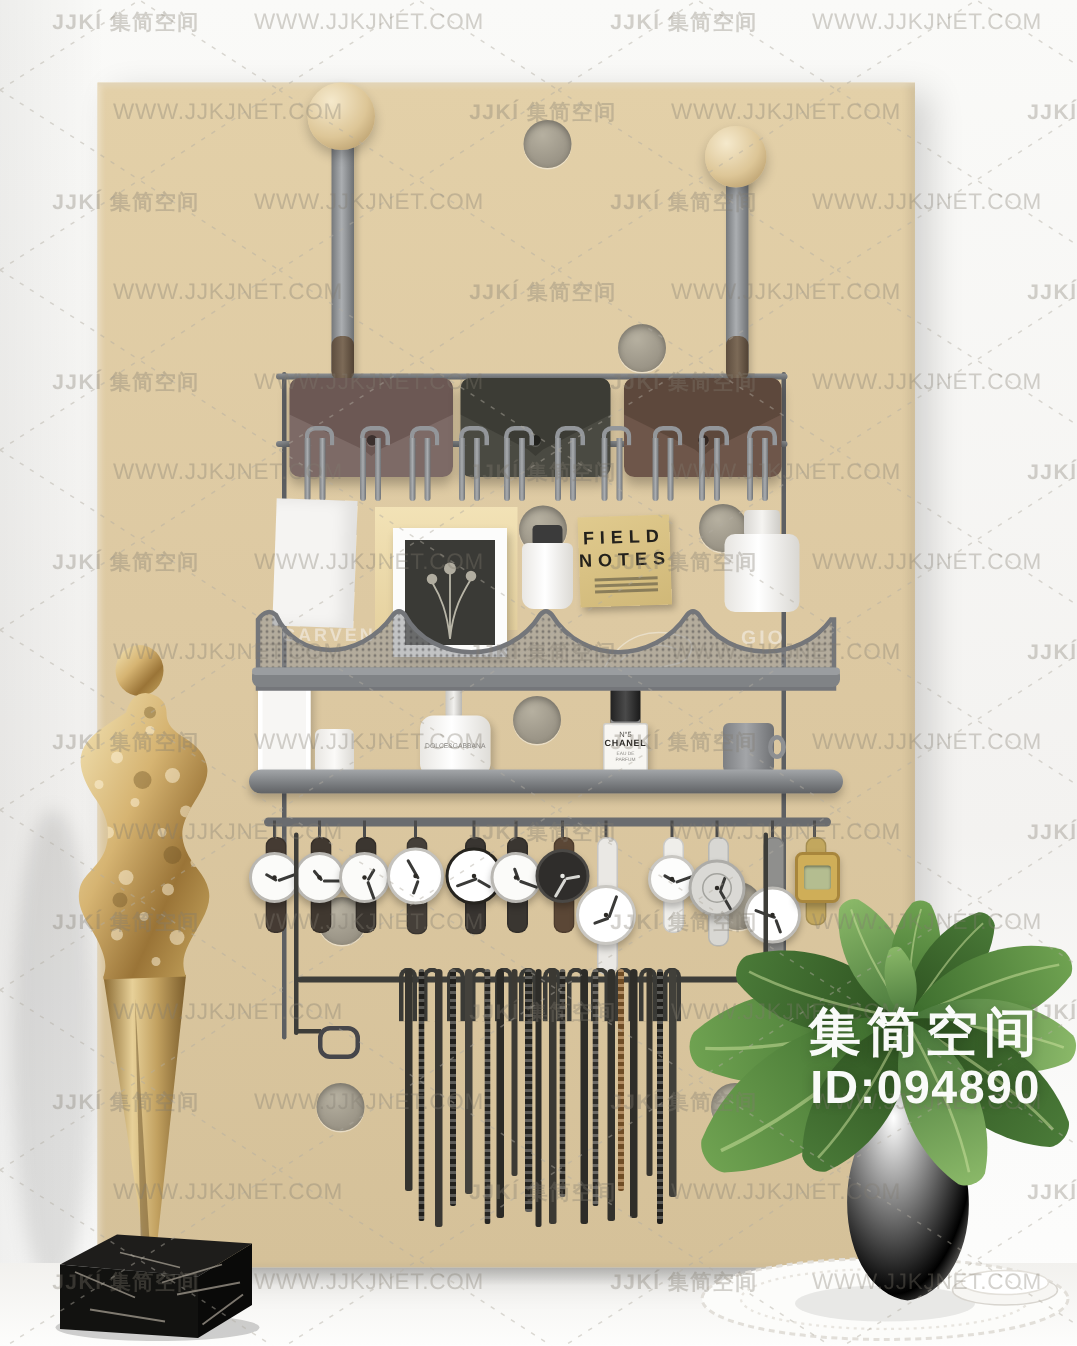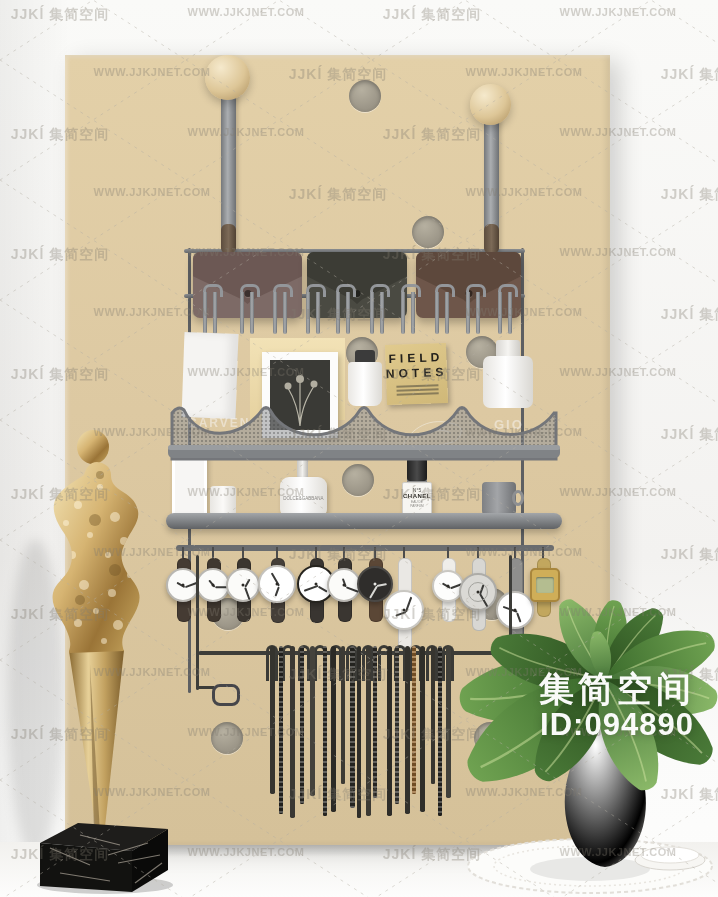--- a/index.html
+++ b/index.html
@@ -17,22 +17,22 @@
     box-shadow:10px 6px 22px rgba(0,0,0,.16), inset -4px 0 6px rgba(0,0,0,.08), inset 2px 2px 4px rgba(255,255,255,.35);}
   .board-bottom-shadow{position:absolute;left:70px;top:845px;width:535px;height:12px;z-index:2;
     background:linear-gradient(180deg,rgba(0,0,0,.18),rgba(0,0,0,0));}
   .hole{position:absolute;width:32px;height:32px;border-radius:50%;
     background:radial-gradient(circle at 40% 32%,#b6b0a0,#9d9789 60%,#8d8779);
     box-shadow:inset 0 2px 4px rgba(0,0,0,.28),0 1px 0 rgba(255,255,255,.4);}
 
   
   .wm-layer{position:absolute;left:0;top:0;width:718px;height:897px;z-index:50;pointer-events:none;}
   .wm{position:absolute;transform:translateX(-50%);white-space:nowrap;color:rgba(128,122,110,.34);}
-  .wm-logo{font-size:14px;font-weight:bold;letter-spacing:1px;}
-  .wm-url{font-size:11px;font-weight:bold;letter-spacing:.5px;}
+  .wm-logo{font-size:14px;font-weight:bold;letter-spacing:1px;margin-left:24px;}
+  .wm-url{font-size:15px;font-weight:normal;letter-spacing:.5px;}
   .diamond-grid{position:absolute;left:0;top:0;z-index:49;pointer-events:none;opacity:.45;}
 
   
   .knob{position:absolute;border-radius:50%;z-index:6;
     background:radial-gradient(circle at 35% 28%,#f5e9cc,#ddc697 55%,#ab8e5c);
     box-shadow:0 4px 8px rgba(0,0,0,.22);}
   .hang-strap{position:absolute;width:15px;border-radius:7px;z-index:5;
     background:linear-gradient(90deg,#75787b,#abaeb1 45%,#6d7073);box-shadow:2px 2px 4px rgba(0,0,0,.18);}
   .strap-loop{position:absolute;width:15px;height:30px;border-radius:6px;z-index:6;
     background:linear-gradient(90deg,#5d4d3e,#7c6a57 50%,#514234);}

